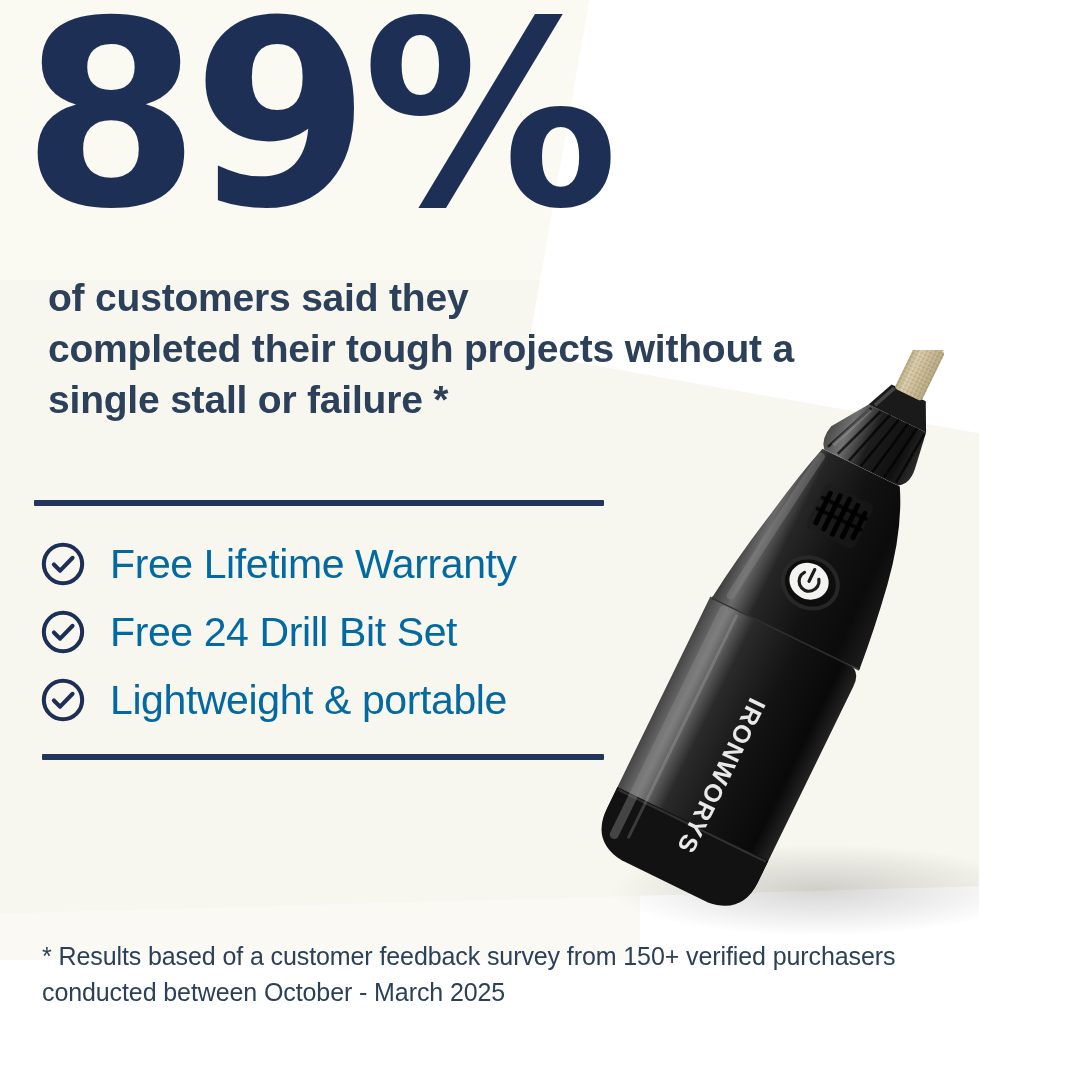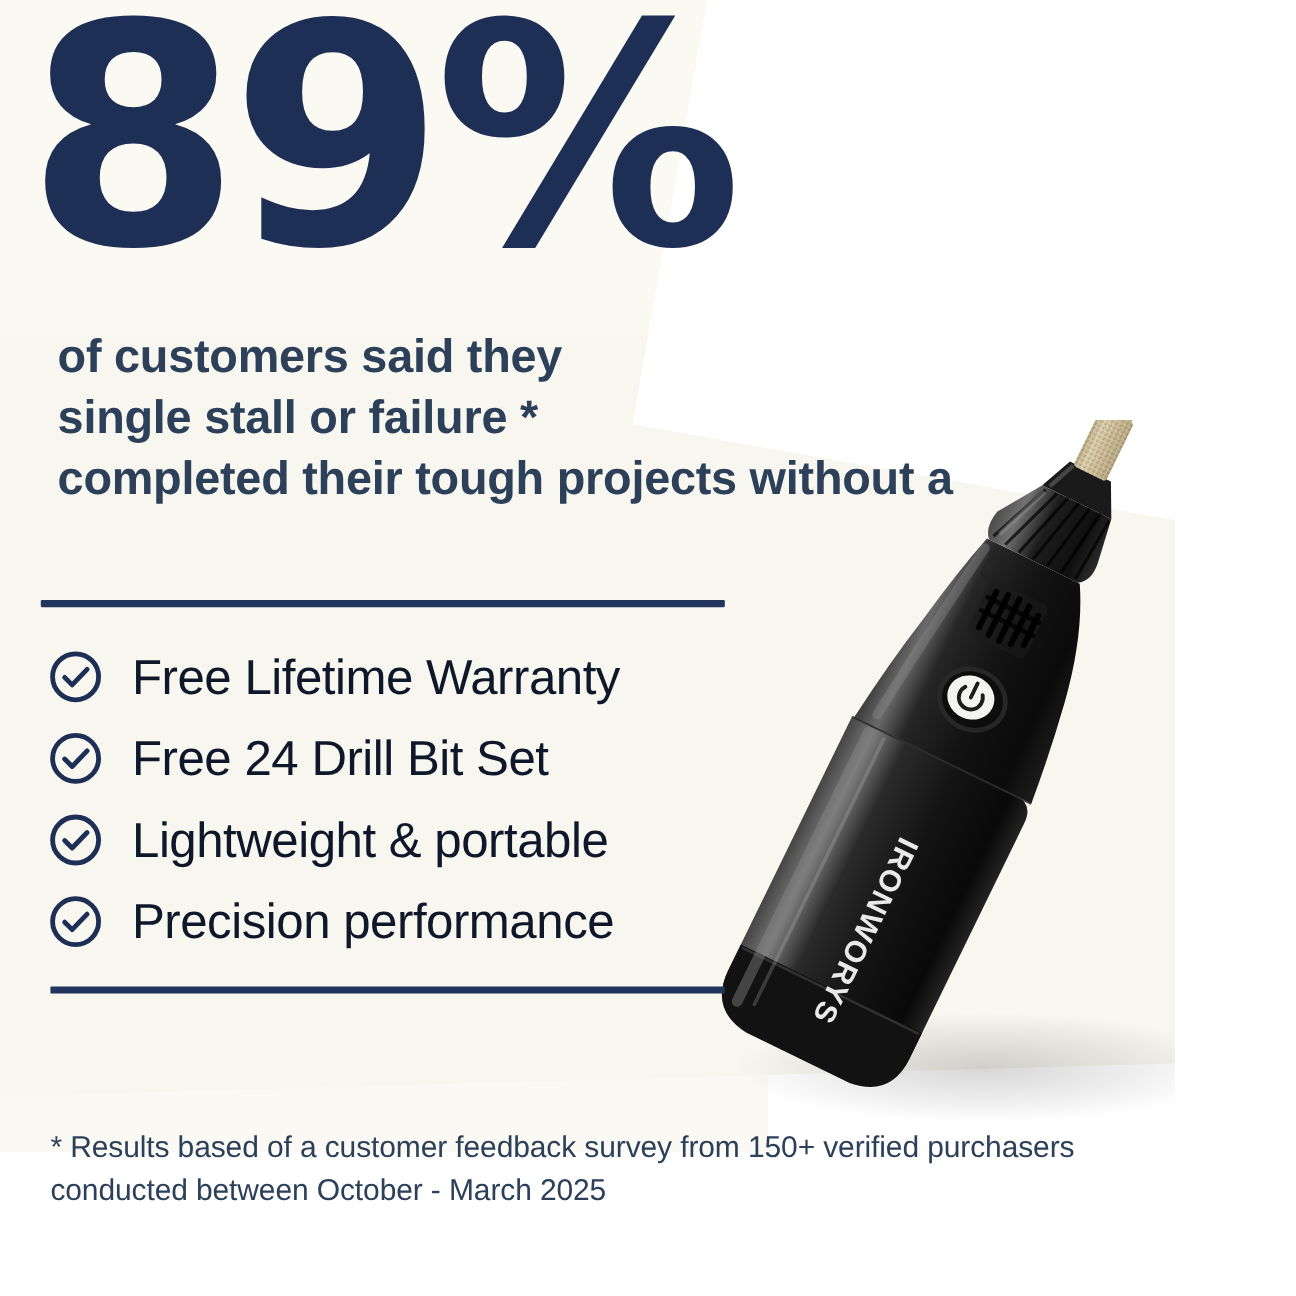--- a/index.html
+++ b/index.html
@@ -112,21 +112,21 @@
     flex: 0 0 46px;
     width: 46px;
     height: 46px;
     margin-right: 24px;
     display: block;
   }
   .feature-label {
     font-size: 41px;
     line-height: 46px;
     font-weight: 500;
-    color: #0f172a;
+    color: #0369a1;
     letter-spacing: -0.4px;
     white-space: nowrap;
     font-family: "Liberation Sans", sans-serif;
   }
 
   
   #footnote {
     position: absolute;
     left: 42px;
     top: 938px;
@@ -159,22 +159,22 @@
   <div class="bg-panel" id="bg-panel-cream-body"></div>
   <div class="bg-panel" id="bg-panel-cream-upper"></div>
   <div class="bg-panel" id="bg-panel-white-wedge"></div>
 
   <div id="stat-block">
     <span id="stat-number">89%</span>
   </div>
 
   <div id="subheadline">
     <span class="line">of customers said they</span>
+    <span class="line">completed their tough projects without a</span>
     <span class="line">single stall or failure *</span>
-    <span class="line">completed their tough projects without a</span>
   </div>
 
   <div id="product-image">
     <svg width="600" height="600" viewBox="0 0 600 600" xmlns="http://www.w3.org/2000/svg">
       <defs>
         <linearGradient id="bodyGrad" x1="0" y1="0" x2="1" y2="0">
           <stop offset="0%" stop-color="#3a3a3a"></stop>
           <stop offset="12%" stop-color="#6a6a6a"></stop>
           <stop offset="26%" stop-color="#262626"></stop>
           <stop offset="55%" stop-color="#121212"></stop>
@@ -314,27 +314,20 @@
         </svg>
         <span class="feature-label">Free 24 Drill Bit Set</span>
       </li>
       <li class="feature-item">
         <svg class="feature-icon" viewBox="0 0 48 48">
           <circle cx="24" cy="24" r="20" fill="none" stroke="#1e2f55" stroke-width="4.2"></circle>
           <path d="M14.5 24.5 L21 31 L34 17.5" fill="none" stroke="#1e2f55" stroke-width="4.2" stroke-linecap="round" stroke-linejoin="round"></path>
         </svg>
         <span class="feature-label">Lightweight &amp; portable</span>
       </li>
-      <li class="feature-item">
-        <svg class="feature-icon" viewBox="0 0 48 48">
-          <circle cx="24" cy="24" r="20" fill="none" stroke="#1e2f55" stroke-width="4.2"></circle>
-          <path d="M14.5 24.5 L21 31 L34 17.5" fill="none" stroke="#1e2f55" stroke-width="4.2" stroke-linecap="round" stroke-linejoin="round"></path>
-        </svg>
-        <span class="feature-label">Precision performance</span>
-      </li>
     </ul>
 
     <div class="rule" id="rule-bottom"></div>
   </div>
 
   <div id="footnote">
     <span class="line">* Results based of a customer feedback survey from 150+ verified purchasers</span>
     <span class="line">conducted between October - March 2025</span>
   </div>
 

